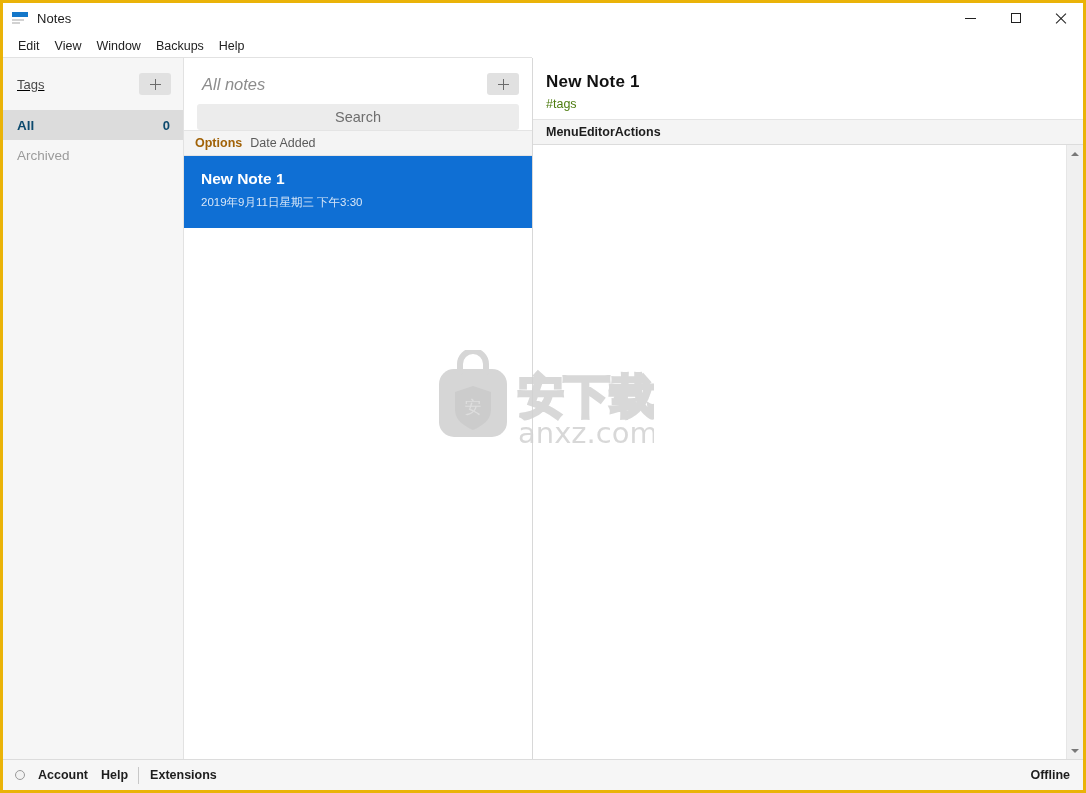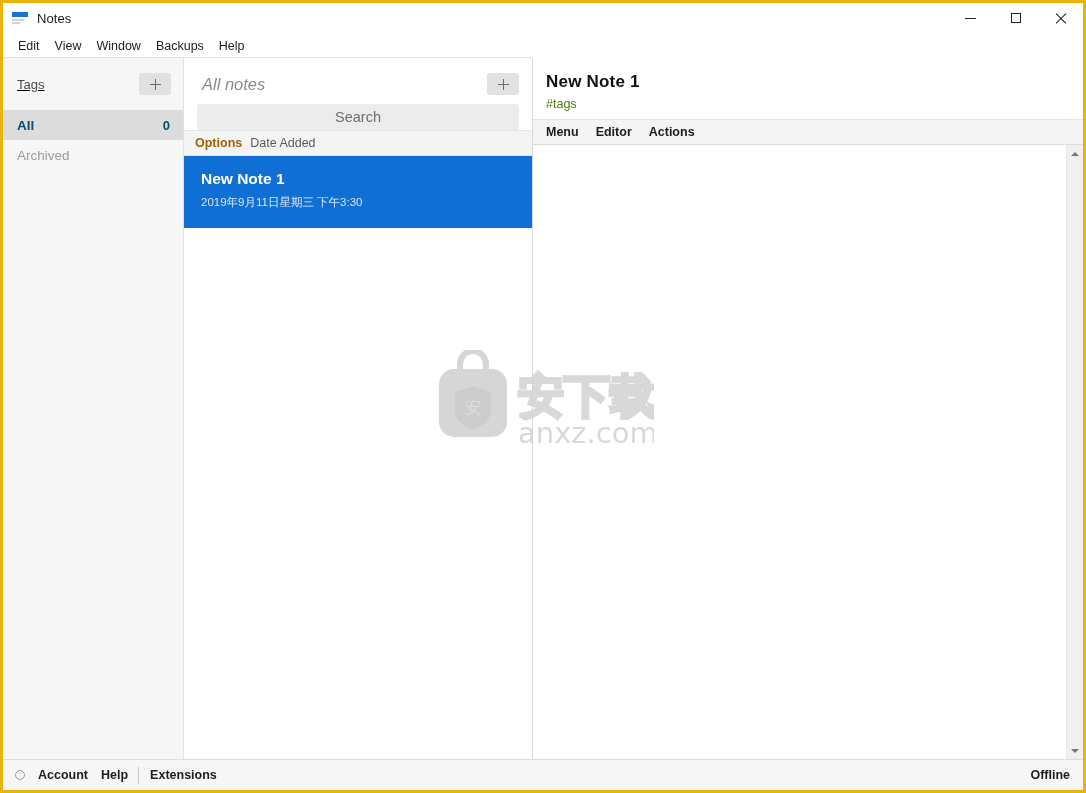--- a/index.html
+++ b/index.html
@@ -268,21 +268,20 @@
     font-size: 12.5px;
     color: #4d7c0f;
   }
   .editor-toolbar {
     height: 25px;
     background: #f4f4f4;
     border-bottom: 1px solid #dcdcdc;
     display: flex;
     align-items: center;
     padding-left: 13px;
-    gap: 17px;
   }
   .toolbar-item {
     font-size: 12.5px;
     font-weight: bold;
     color: #1d1d1d;
     cursor: default;
   }
   .editor-canvas-wrap {
     flex: 1 1 auto;
     display: flex;

